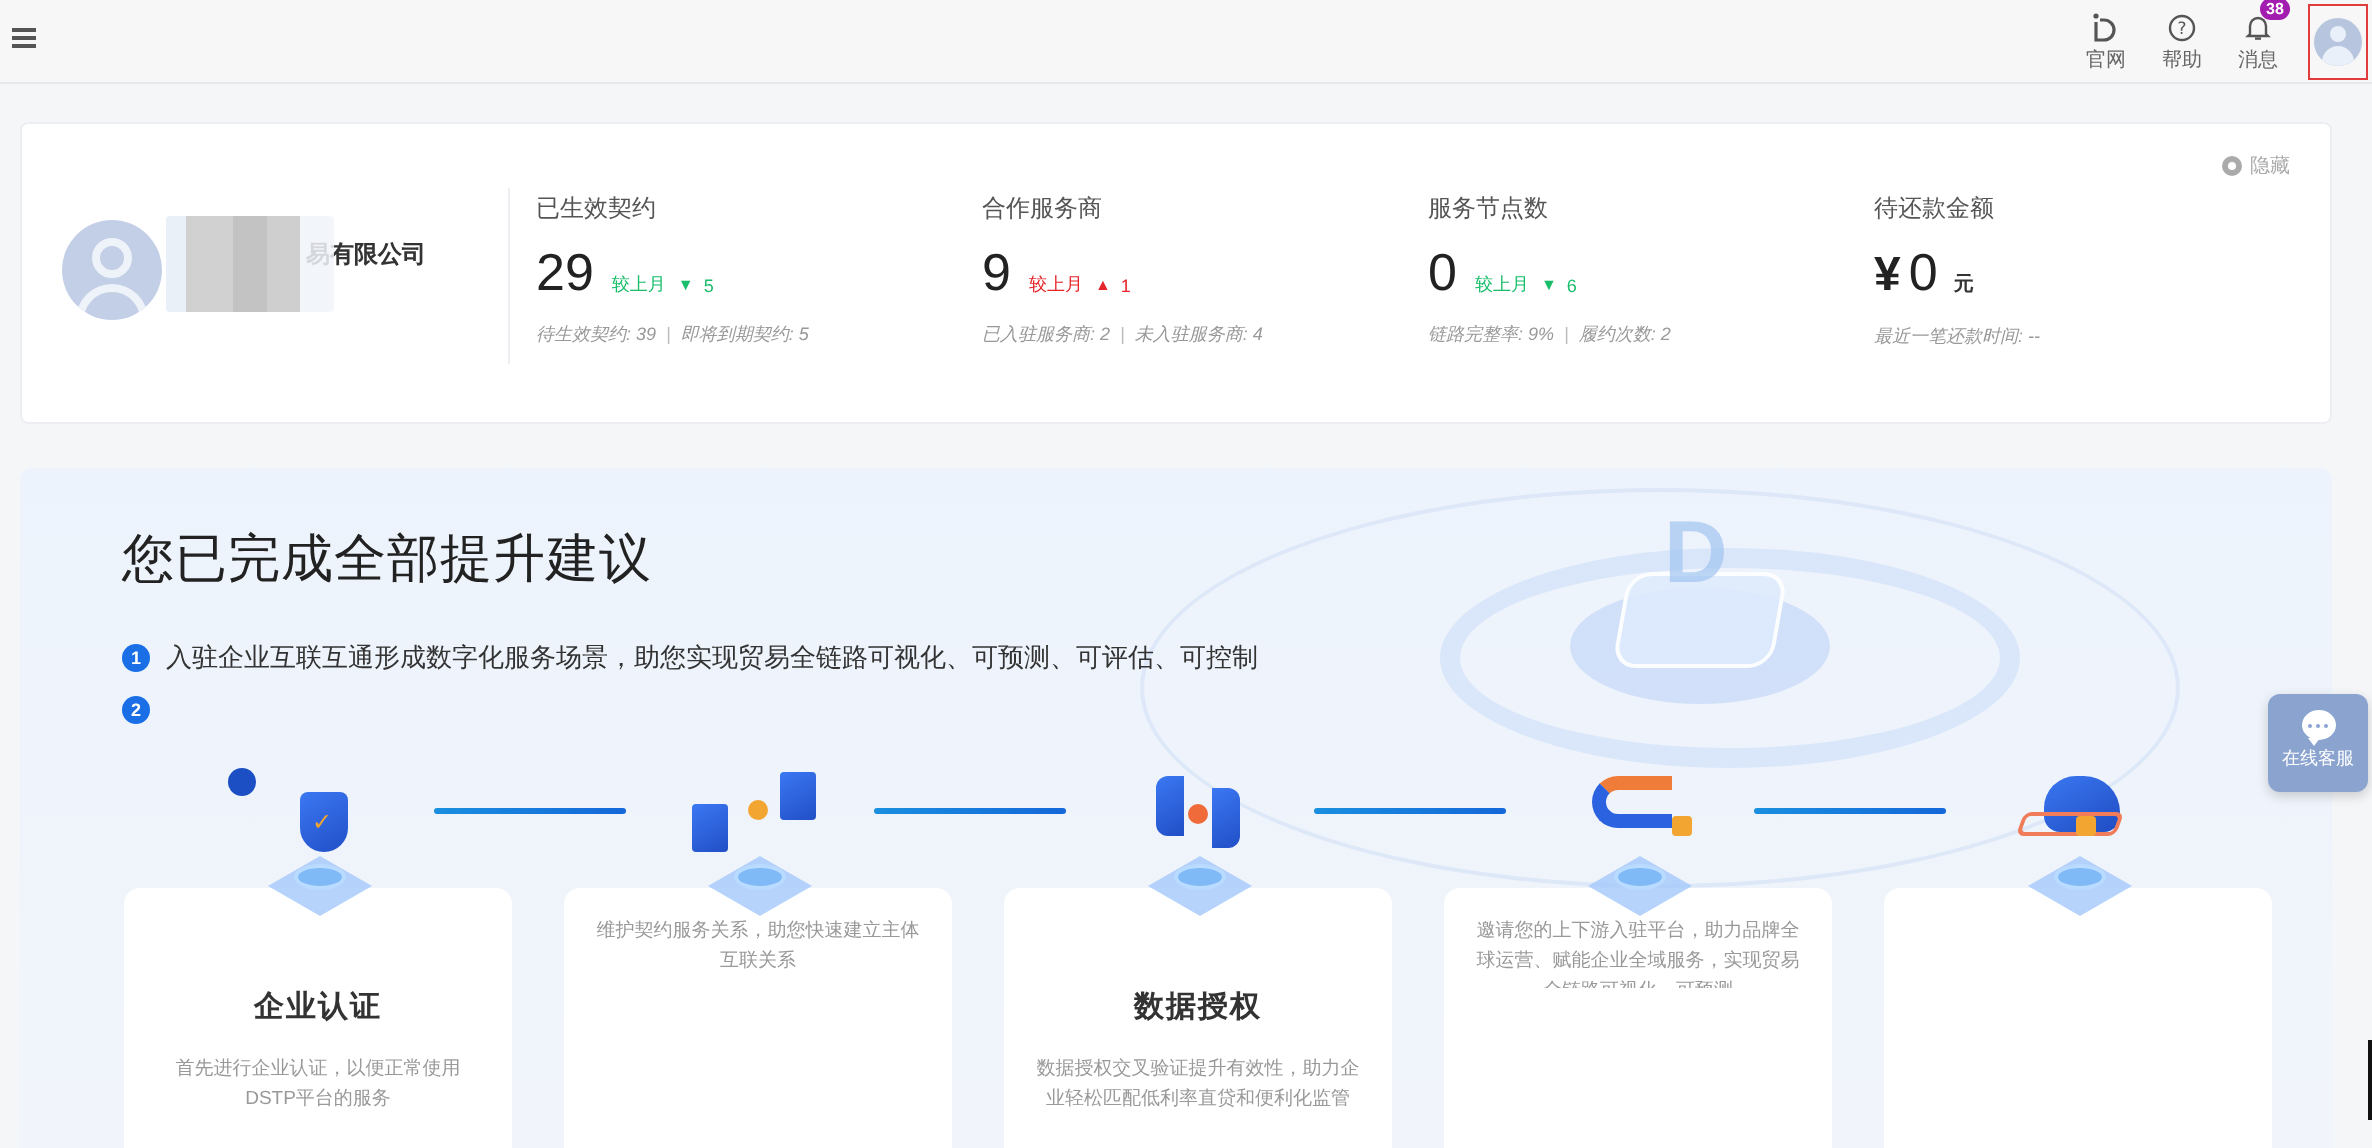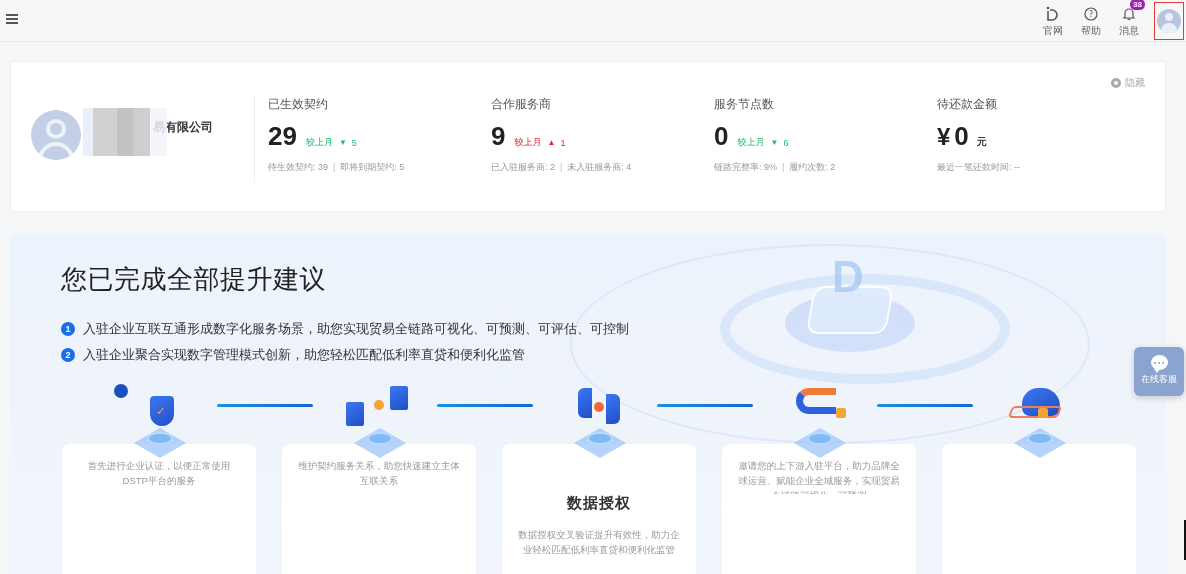--- a/index.html
+++ b/index.html
@@ -31,26 +31,26 @@
   .company-avatar .head { position: absolute; left: 15px; top: 9px; width: 20px; height: 20px; border-radius: 50%; border: 4px solid #eef2f9; }
   .company-avatar .body { position: absolute; left: 7px; top: 32px; width: 36px; height: 26px; border-radius: 18px 18px 0 0; border: 4px solid #eef2f9; }
   .blur-block { position: absolute; left: 52px; top: -2px; width: 84px; height: 48px; background: linear-gradient(90deg, #e6edf7 0 12%, #c8c8c8 12% 40%, #b8b8b8 40% 60%, #c6c6c6 60% 80%, #f1f4f9 80%); opacity: .85; border-radius: 2px; }
   .company-name { margin-left: 72px; font-size: 12px; font-weight: bold; color: #333; margin-top: -16px; }
 
   .divider-v { position: absolute; left: 243px; top: 32px; width: 1px; height: 88px; background: #eceef2; }
 
   .stat { position: absolute; top: 34px; }
   .stat .title { font-size: 12px; color: #555; }
   .stat .value-row { display: flex; align-items: baseline; margin-top: 8px; }
-  .stat .value { font-size: 26px; font-weight: bold; color: #222; line-height: 30px; }
+  .stat .value { font-size: 26px; font-weight: normal; color: #222; line-height: 30px; }
   .stat .cmp { font-size: 9px; margin-left: 9px; display: inline-flex; align-items: center; }
   .stat .cmp .tri { margin: 0 5px 0 6px; font-size: 8px; }
   .stat .cmp.down { color: #19be6b; }
   .stat .cmp.up { color: #e5252a; }
-  .stat .sub { font-size: 9px; color: #999; margin-top: 10px; white-space: nowrap; }
+  .stat .sub { font-size: 9px; color: #999; margin-top: 10px; white-space: nowrap; font-style: italic; }
   .stat .sub .sep { margin: 0 5px; color: #bbb; }
   .stat .yen { font-size: 24px; font-weight: bold; margin-right: 4px; }
   .stat .unit { font-size: 10px; font-weight: bold; margin-left: 8px; color: #333; }
 
   .hide-toggle { position: absolute; right: 20px; top: 14px; font-size: 10px; color: #aaa; display: flex; align-items: center; cursor: pointer; }
   .hide-toggle .eye { width: 10px; height: 10px; border-radius: 50%; background: #aaa; position: relative; margin-right: 4px; }
   .hide-toggle .eye::after { content: ""; position: absolute; left: 3px; top: 3px; width: 4px; height: 4px; border-radius: 50%; background: #fff; }
 
   
   .guide { position: absolute; left: 10px; top: 234px; width: 1156px; height: 340px; background: linear-gradient(180deg, #edf3fc 0%, #f1f5fb 100%); border-radius: 6px 6px 0 0; overflow: hidden; }
@@ -220,30 +220,30 @@
 
   <div class="guide-title">您已完成全部提升建议</div>
 
   <div class="guide-points">
     <div class="guide-point">
       <span class="num">1</span>
       <span>入驻企业互联互通形成数字化服务场景，助您实现贸易全链路可视化、可预测、可评估、可控制</span>
     </div>
     <div class="guide-point">
       <span class="num">2</span>
-      <span>入驻企业聚合实现数字管理模式创新，助您轻松匹配低利率直贷和便利化监管</span>
     </div>
   </div>
 
   <div class="connector" style="left:207px;"></div>
   <div class="connector" style="left:427px;"></div>
   <div class="connector" style="left:647px;"></div>
   <div class="connector" style="left:867px;"></div>
 
   <div class="step" style="left:52px;">
+    <div class="step-title">企业认证</div>
     <div class="step-desc">首先进行企业认证，以便正常使用DSTP平台的服务</div>
   </div>
   <div class="step" style="left:272px;">
     <div class="step-desc">维护契约服务关系，助您快速建立主体互联关系</div>
   </div>
   <div class="step" style="left:492px;">
     <div class="step-title">数据授权</div>
     <div class="step-desc">数据授权交叉验证提升有效性，助力企业轻松匹配低利率直贷和便利化监管</div>
   </div>
   <div class="step" style="left:712px;">

